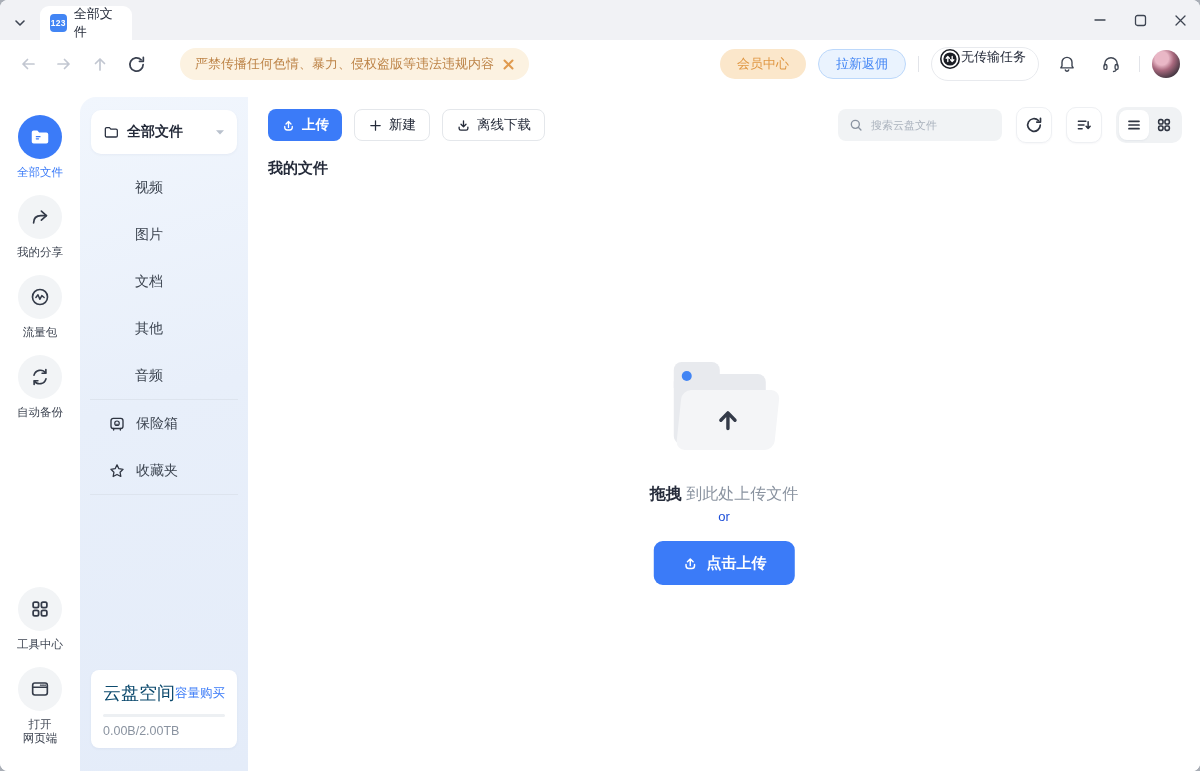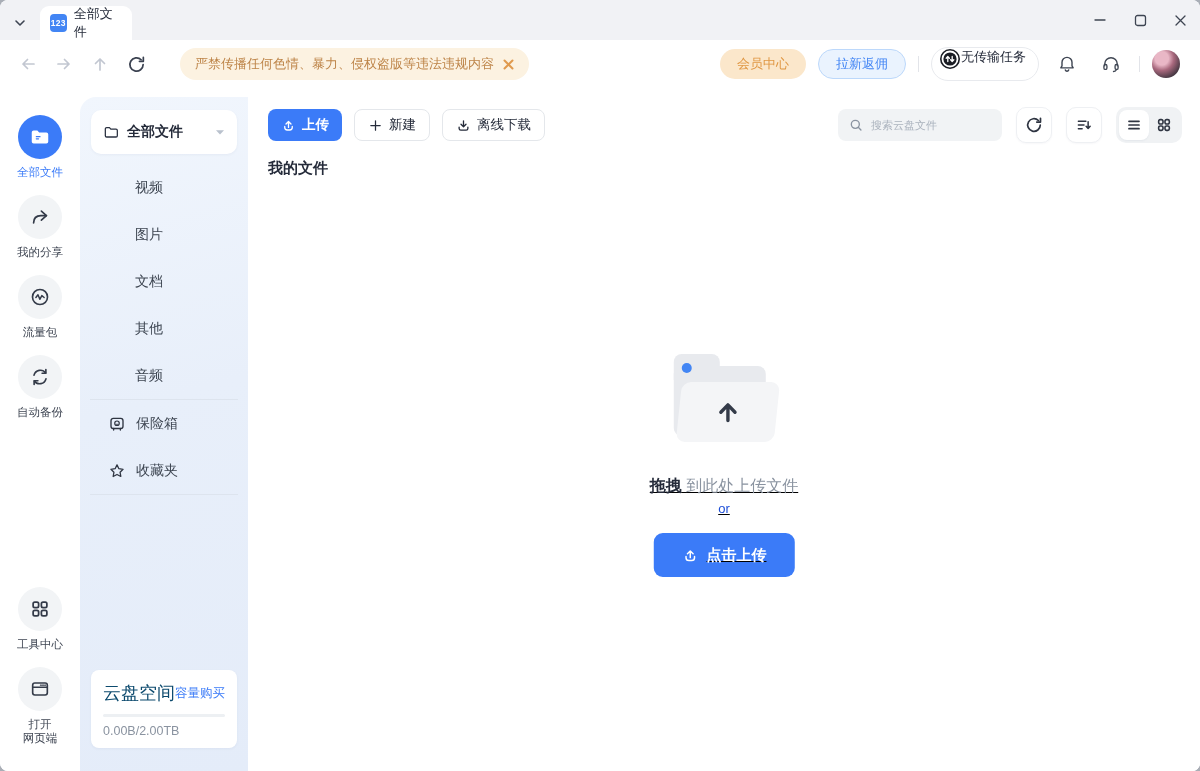--- a/index.html
+++ b/index.html
@@ -71,21 +71,21 @@
   .search { margin-left:auto; width:164px; height:32px; background:#f1f3f5; border-radius:8px; display:flex; align-items:center; gap:7px; padding:0 10px; }
   .search input { border:0; outline:0; background:transparent; font-size:11px; color:#3c4450; width:115px; font-family:inherit; }
   .search input::placeholder { color:#aab2bd; }
   .sq-btn { width:36px; height:36px; margin-left:14px; background:#fff; border:1px solid #eef0f3; border-radius:10px; display:flex; align-items:center; justify-content:center; color:#2f3542; cursor:pointer; box-shadow:0 1px 2px rgba(40,60,100,.04); }
   .seg { margin-left:14px; width:66px; height:36px; background:#f0f2f4; border-radius:10px; display:flex; align-items:center; padding:3px; }
   .seg-item { width:30px; height:30px; border-radius:8px; display:flex; align-items:center; justify-content:center; color:#2f3542; cursor:pointer; }
   .seg-item.active { background:#fff; box-shadow:0 1px 2px rgba(40,60,100,.06); }
   .breadcrumb { position:absolute; top:71px; left:20px; font-size:15px; font-weight:bold; color:#252b3a; }
 
   
-  .empty { position:absolute; top:264px; left:50%; transform:translateX(-50%); display:flex; flex-direction:column; align-items:center;text-decoration:underline; }
+  .empty { position:absolute; top:272px; left:50%; transform:translateX(-50%); display:flex; flex-direction:column; align-items:center; }
   .folder-art { position:relative; width:112px; height:92px; }
   .folder-tab { position:absolute; left:6px; top:2px; width:46px; height:26px; background:#e8eaee; border-radius:8px 8px 0 0; }
   .folder-back { position:absolute; left:6px; top:14px; width:92px; height:70px; background:#e8eaee; border-radius:8px; }
   .folder-dot { position:absolute; left:14px; top:11px; width:10px; height:10px; border-radius:50%; background:#4285f4; z-index:3; }
   .folder-front { position:absolute; left:8px; top:30px; width:98px; height:60px; background:#f4f5f7; border-radius:9px; transform:skewX(-6deg); transform-origin:bottom left; z-index:2; display:flex; align-items:center; justify-content:center; }
   .drag-line { margin-top:32px; font-size:16px; color:#8a93a0; }
   .drag-line b { color:#252b3a; }
   .or-line { margin-top:4px; font-size:13px; color:#1d4ed8; }
   .upload-cta { margin-top:17px; height:44px; padding:0 28px; background:#3b7bf8; color:#fff; border-radius:9px; font-size:15px; font-weight:bold; display:flex; align-items:center; gap:8px; cursor:pointer; }
 

